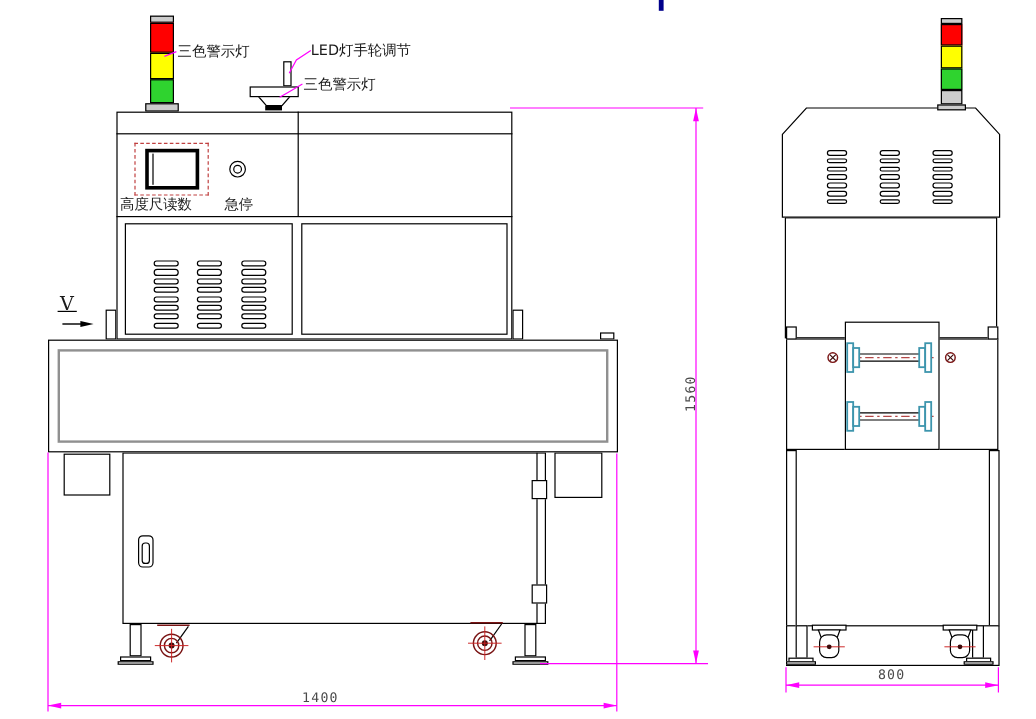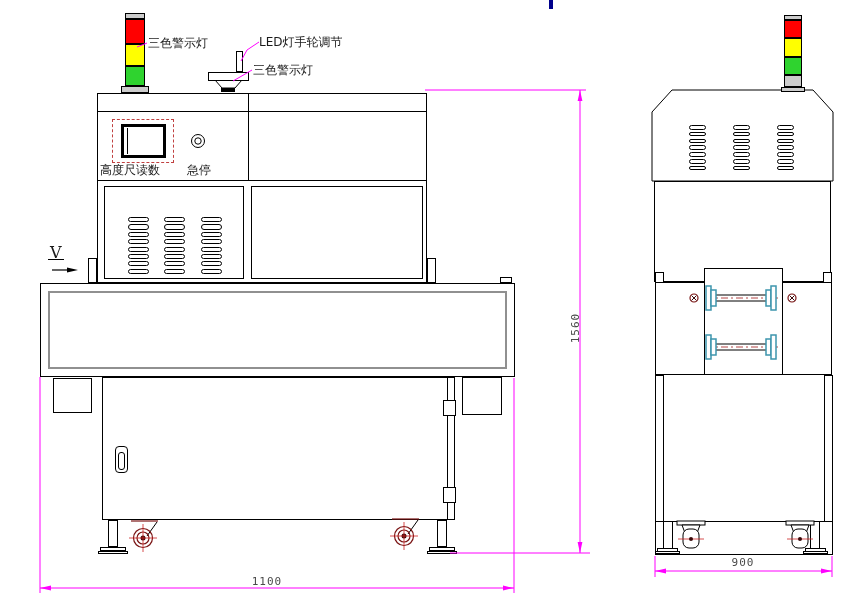--- a/index.html
+++ b/index.html
@@ -289,17 +289,17 @@
     </g>
   </svg>
 
   <div class="label" style="left:148px;top:37px;">三色警示灯</div>
   <div class="label" style="left:259px;top:36px;">LED灯手轮调节</div>
   <div class="label" style="left:253px;top:64px;">三色警示灯</div>
   <div class="label" style="left:100px;top:164px;">高度尺读数</div>
   <div class="label" style="left:187px;top:164px;">急停</div>
   <div class="label vlabel" style="left:48px;top:246px;">V</div>
 
-  <div class="dimtext" style="left:245px;top:576px;width:44px;">1100</div>
-  <div class="dimtext" style="left:725px;top:557px;width:36px;">900</div>
+  <div class="dimtext" style="left:245px;top:576px;width:44px;">1400</div>
+  <div class="dimtext" style="left:725px;top:557px;width:36px;">800</div>
   <div class="dimtext" style="left:551px;top:322px;width:50px;transform:rotate(-90deg);">1560</div>
 
 </div>
 
 </body></html>

